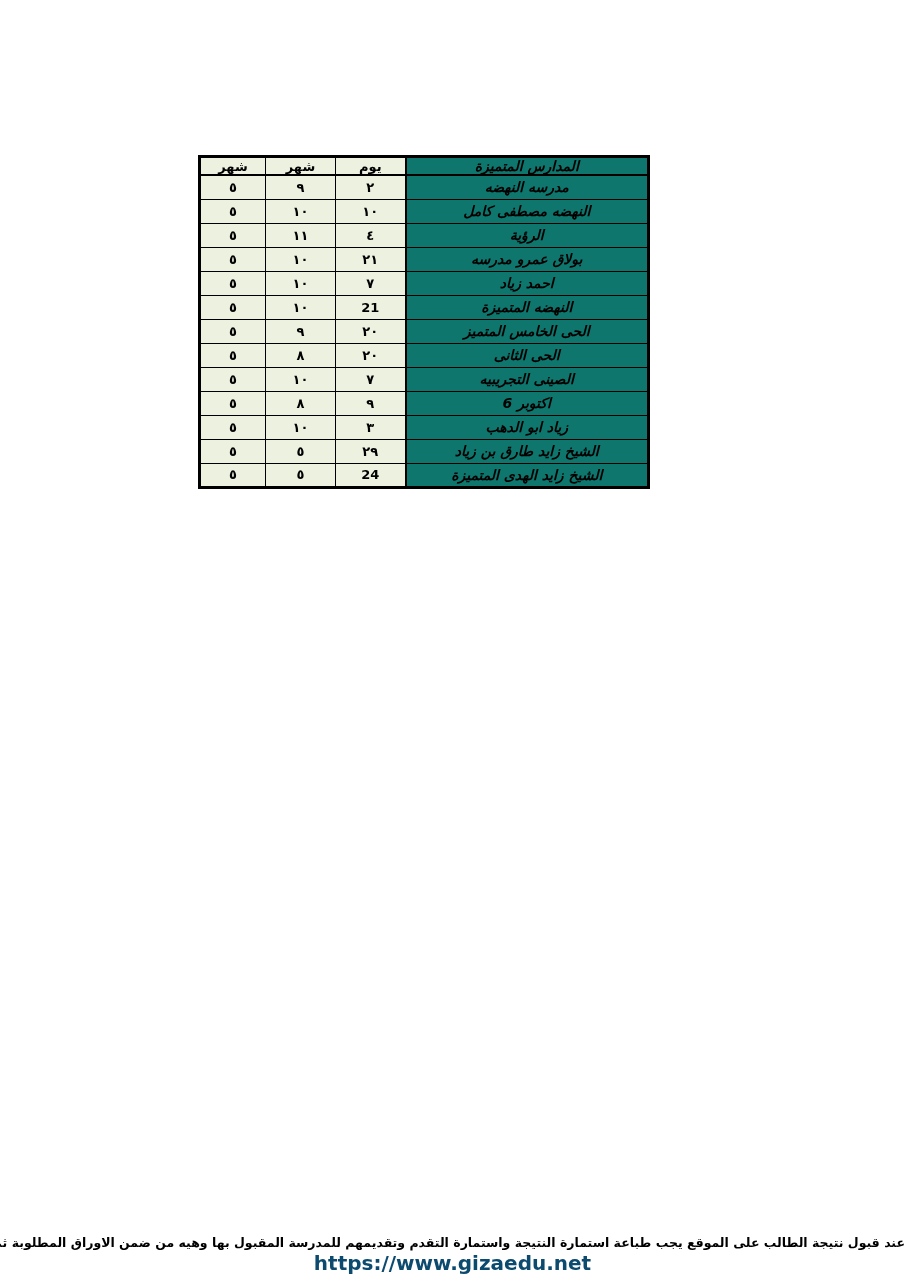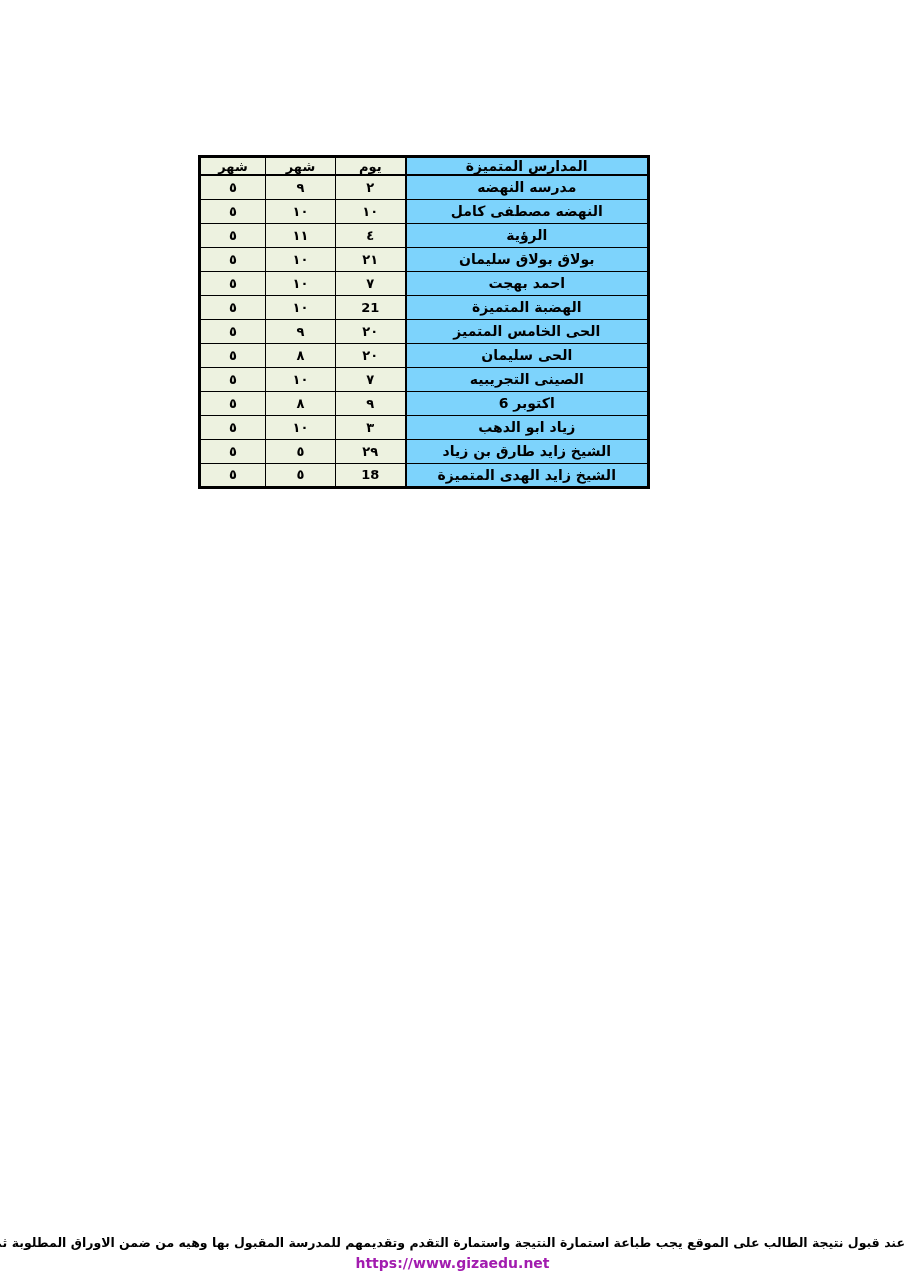--- a/index.html
+++ b/index.html
@@ -33,22 +33,23 @@
   }
   .schools-table thead th {
     background: #bfbfbf;
     height: 16px;
     font-size: 15px;
     border-bottom: 2px solid #000000;
   }
   .schools-table tbody tr { height: 24px; }
   .schools-table .col-school {
     width: 243px;
-    background: #7dd3fc;
+    background: #0f766e;
     font-size: 14px;
+    font-style: italic;
   }
   .schools-table td.col-school { border-left: 2px solid #000000; }
   .schools-table th.col-school { border-left: 2px solid #000000; }
   .schools-table .col-num { background: #edf2e0; font-size: 13px; }
   .schools-table .col-day { width: 70px; }
   .schools-table .col-m1 { width: 70px; }
   .schools-table .col-m2 { width: 66px; }
   .footer {
     position: absolute;
     left: 0; top: 1233px;
@@ -58,23 +59,23 @@
   .footer-note {
     direction: rtl;
     font-size: 12.5px;
     font-weight: bold;
     color: #000000;
     line-height: 20px;
     white-space: nowrap;
   }
   .footer-url {
     direction: ltr;
-    font-size: 14px;
+    font-size: 20px;
     font-weight: bold;
-    color: #a21caf;
+    color: #0c4a6e;
     line-height: 20px;
   }
 </style>
 </head>
 <body>
 
 <div class="page">
 
   <table class="schools-table">
     <thead>
@@ -101,49 +102,49 @@
     </tr>
 
     <tr>
       <td class="col-school">الرؤية</td>
       <td class="col-num col-day">٤</td>
       <td class="col-num col-m1">١١</td>
       <td class="col-num col-m2">٥</td>
     </tr>
 
     <tr>
-      <td class="col-school">بولاق بولاق سليمان</td>
+      <td class="col-school">بولاق عمرو مدرسه</td>
       <td class="col-num col-day">٢١</td>
       <td class="col-num col-m1">١٠</td>
       <td class="col-num col-m2">٥</td>
     </tr>
 
     <tr>
-      <td class="col-school">احمد بهجت</td>
+      <td class="col-school">احمد زياد</td>
       <td class="col-num col-day">٧</td>
       <td class="col-num col-m1">١٠</td>
       <td class="col-num col-m2">٥</td>
     </tr>
 
     <tr>
-      <td class="col-school">الهضبة المتميزة</td>
+      <td class="col-school">النهضه المتميزة</td>
       <td class="col-num col-day">21</td>
       <td class="col-num col-m1">١٠</td>
       <td class="col-num col-m2">٥</td>
     </tr>
 
     <tr>
       <td class="col-school">الحى الخامس المتميز</td>
       <td class="col-num col-day">٢٠</td>
       <td class="col-num col-m1">٩</td>
       <td class="col-num col-m2">٥</td>
     </tr>
 
     <tr>
-      <td class="col-school">الحى سليمان</td>
+      <td class="col-school">الحى الثانى</td>
       <td class="col-num col-day">٢٠</td>
       <td class="col-num col-m1">٨</td>
       <td class="col-num col-m2">٥</td>
     </tr>
 
     <tr>
       <td class="col-school">الصينى التجريبيه</td>
       <td class="col-num col-day">٧</td>
       <td class="col-num col-m1">١٠</td>
       <td class="col-num col-m2">٥</td>
@@ -165,21 +166,21 @@
 
     <tr>
       <td class="col-school">الشيخ زايد طارق بن زياد</td>
       <td class="col-num col-day">٢٩</td>
       <td class="col-num col-m1">٥</td>
       <td class="col-num col-m2">٥</td>
     </tr>
 
     <tr>
       <td class="col-school">الشيخ زايد الهدى المتميزة</td>
-      <td class="col-num col-day">18</td>
+      <td class="col-num col-day">24</td>
       <td class="col-num col-m1">٥</td>
       <td class="col-num col-m2">٥</td>
     </tr>
   </tbody>
   </table>
 
   <div class="footer">
     <div class="footer-note">عند قبول نتيجة  الطالب على الموقع يجب طباعة استمارة النتيجة واستمارة التقدم وتقديمهم للمدرسة المقبول بها وهيه من ضمن الاوراق المطلوبة ثم التوجة للمدرسة لاستكمال باقى الاجراءات</div>
     <div class="footer-url">https://www.gizaedu.net</div>
   </div>

